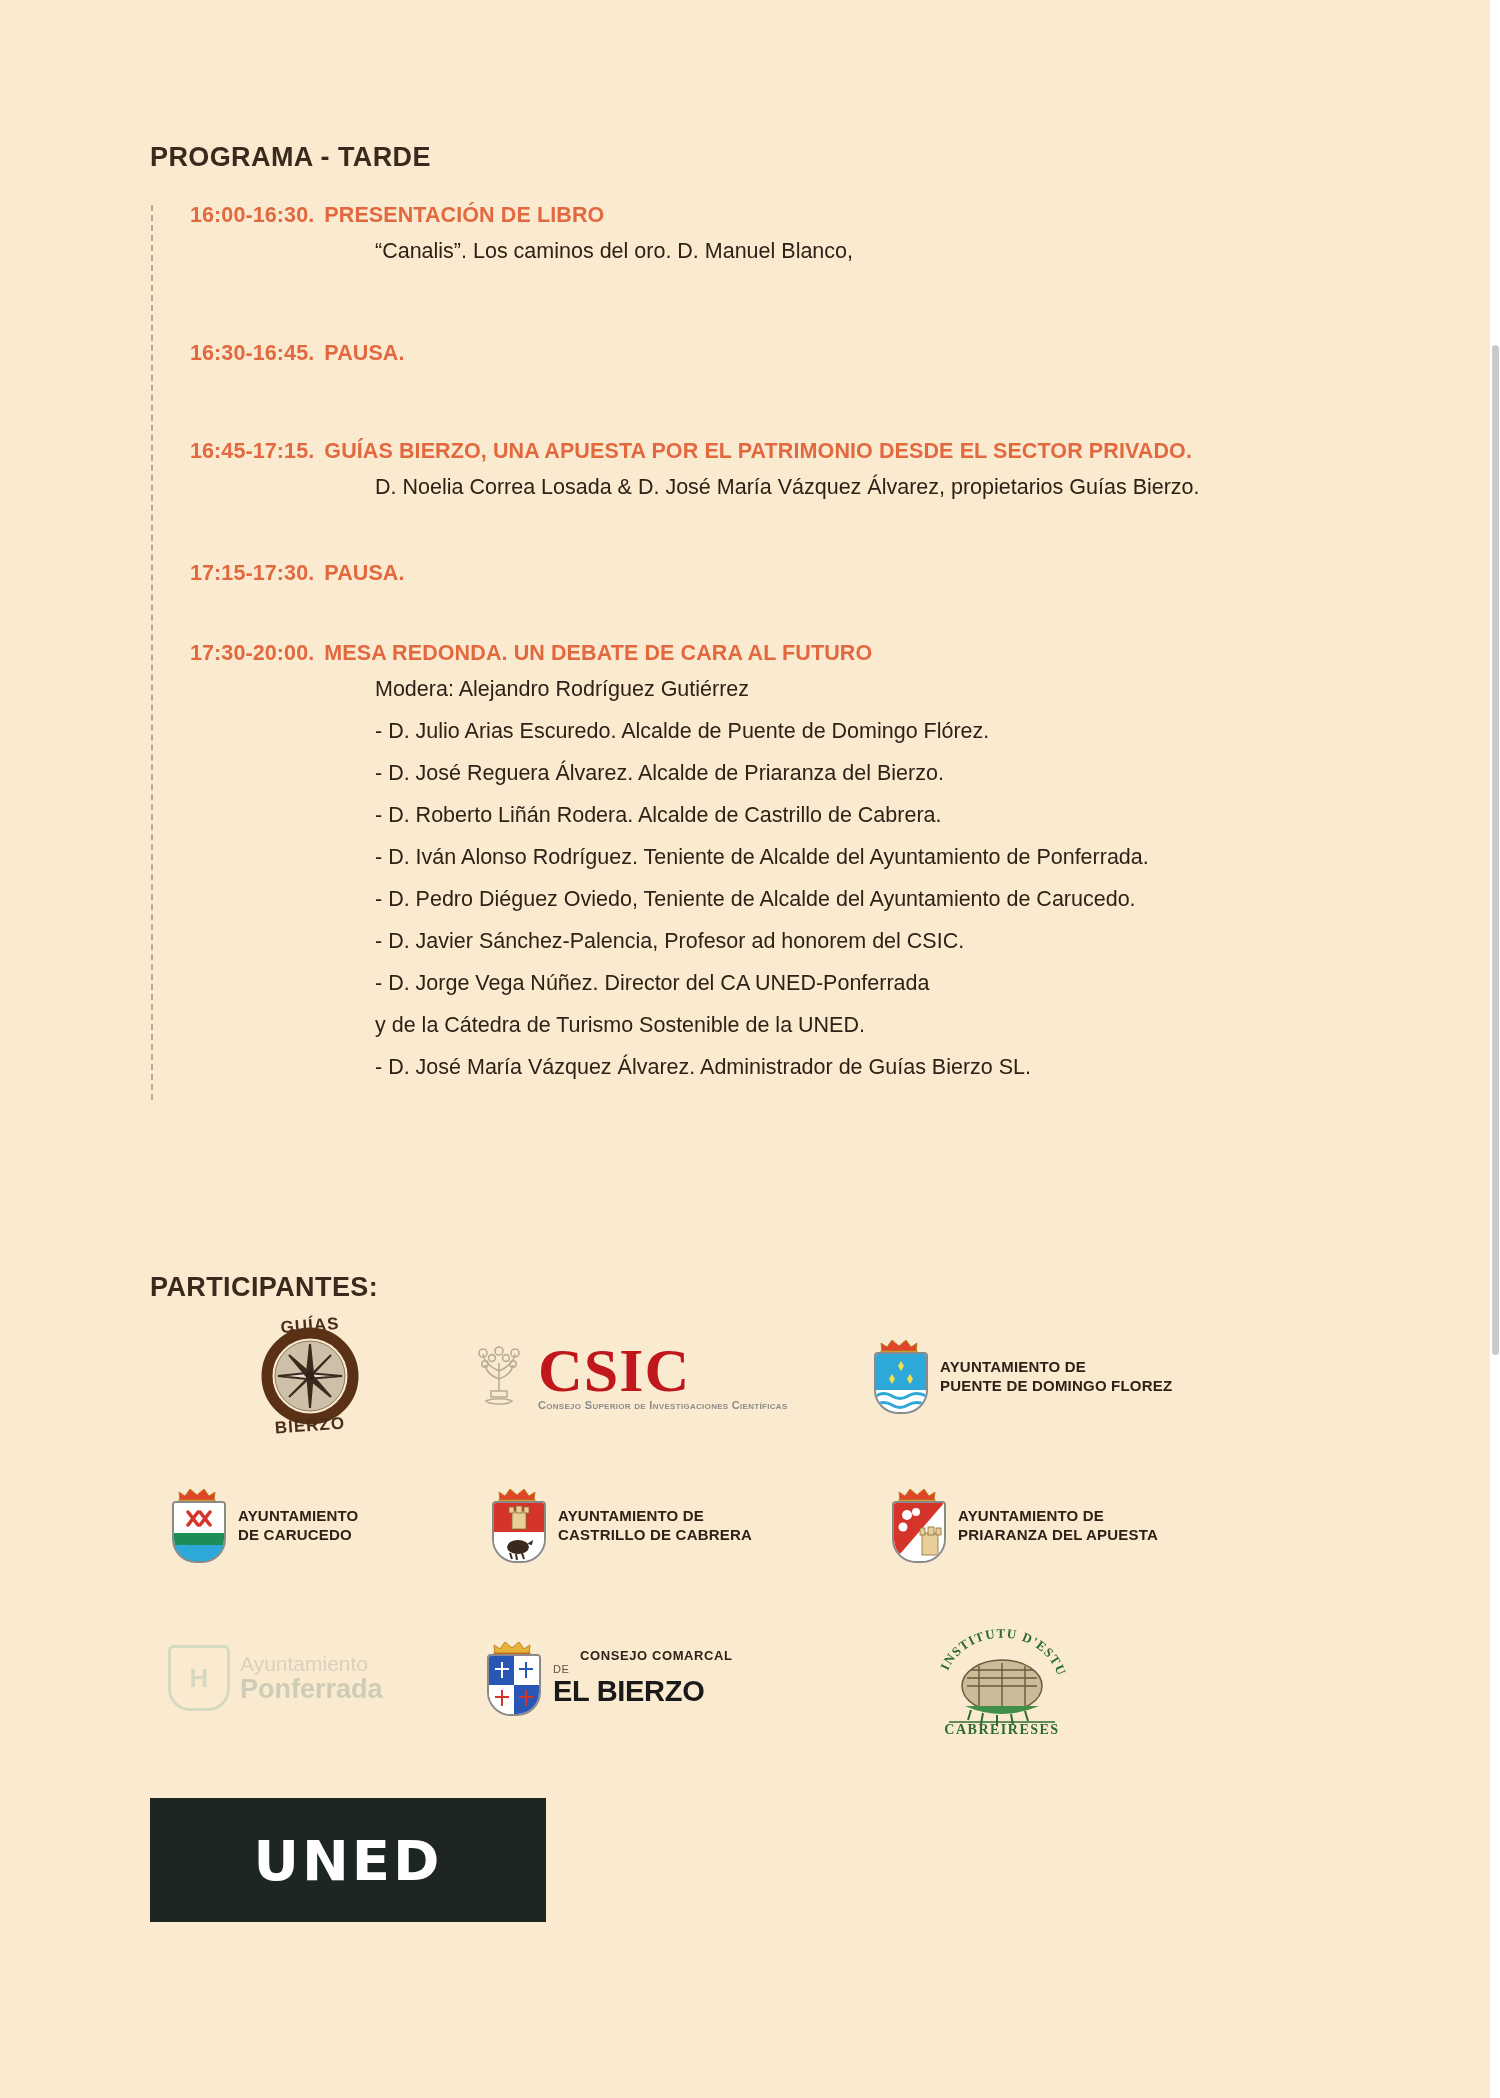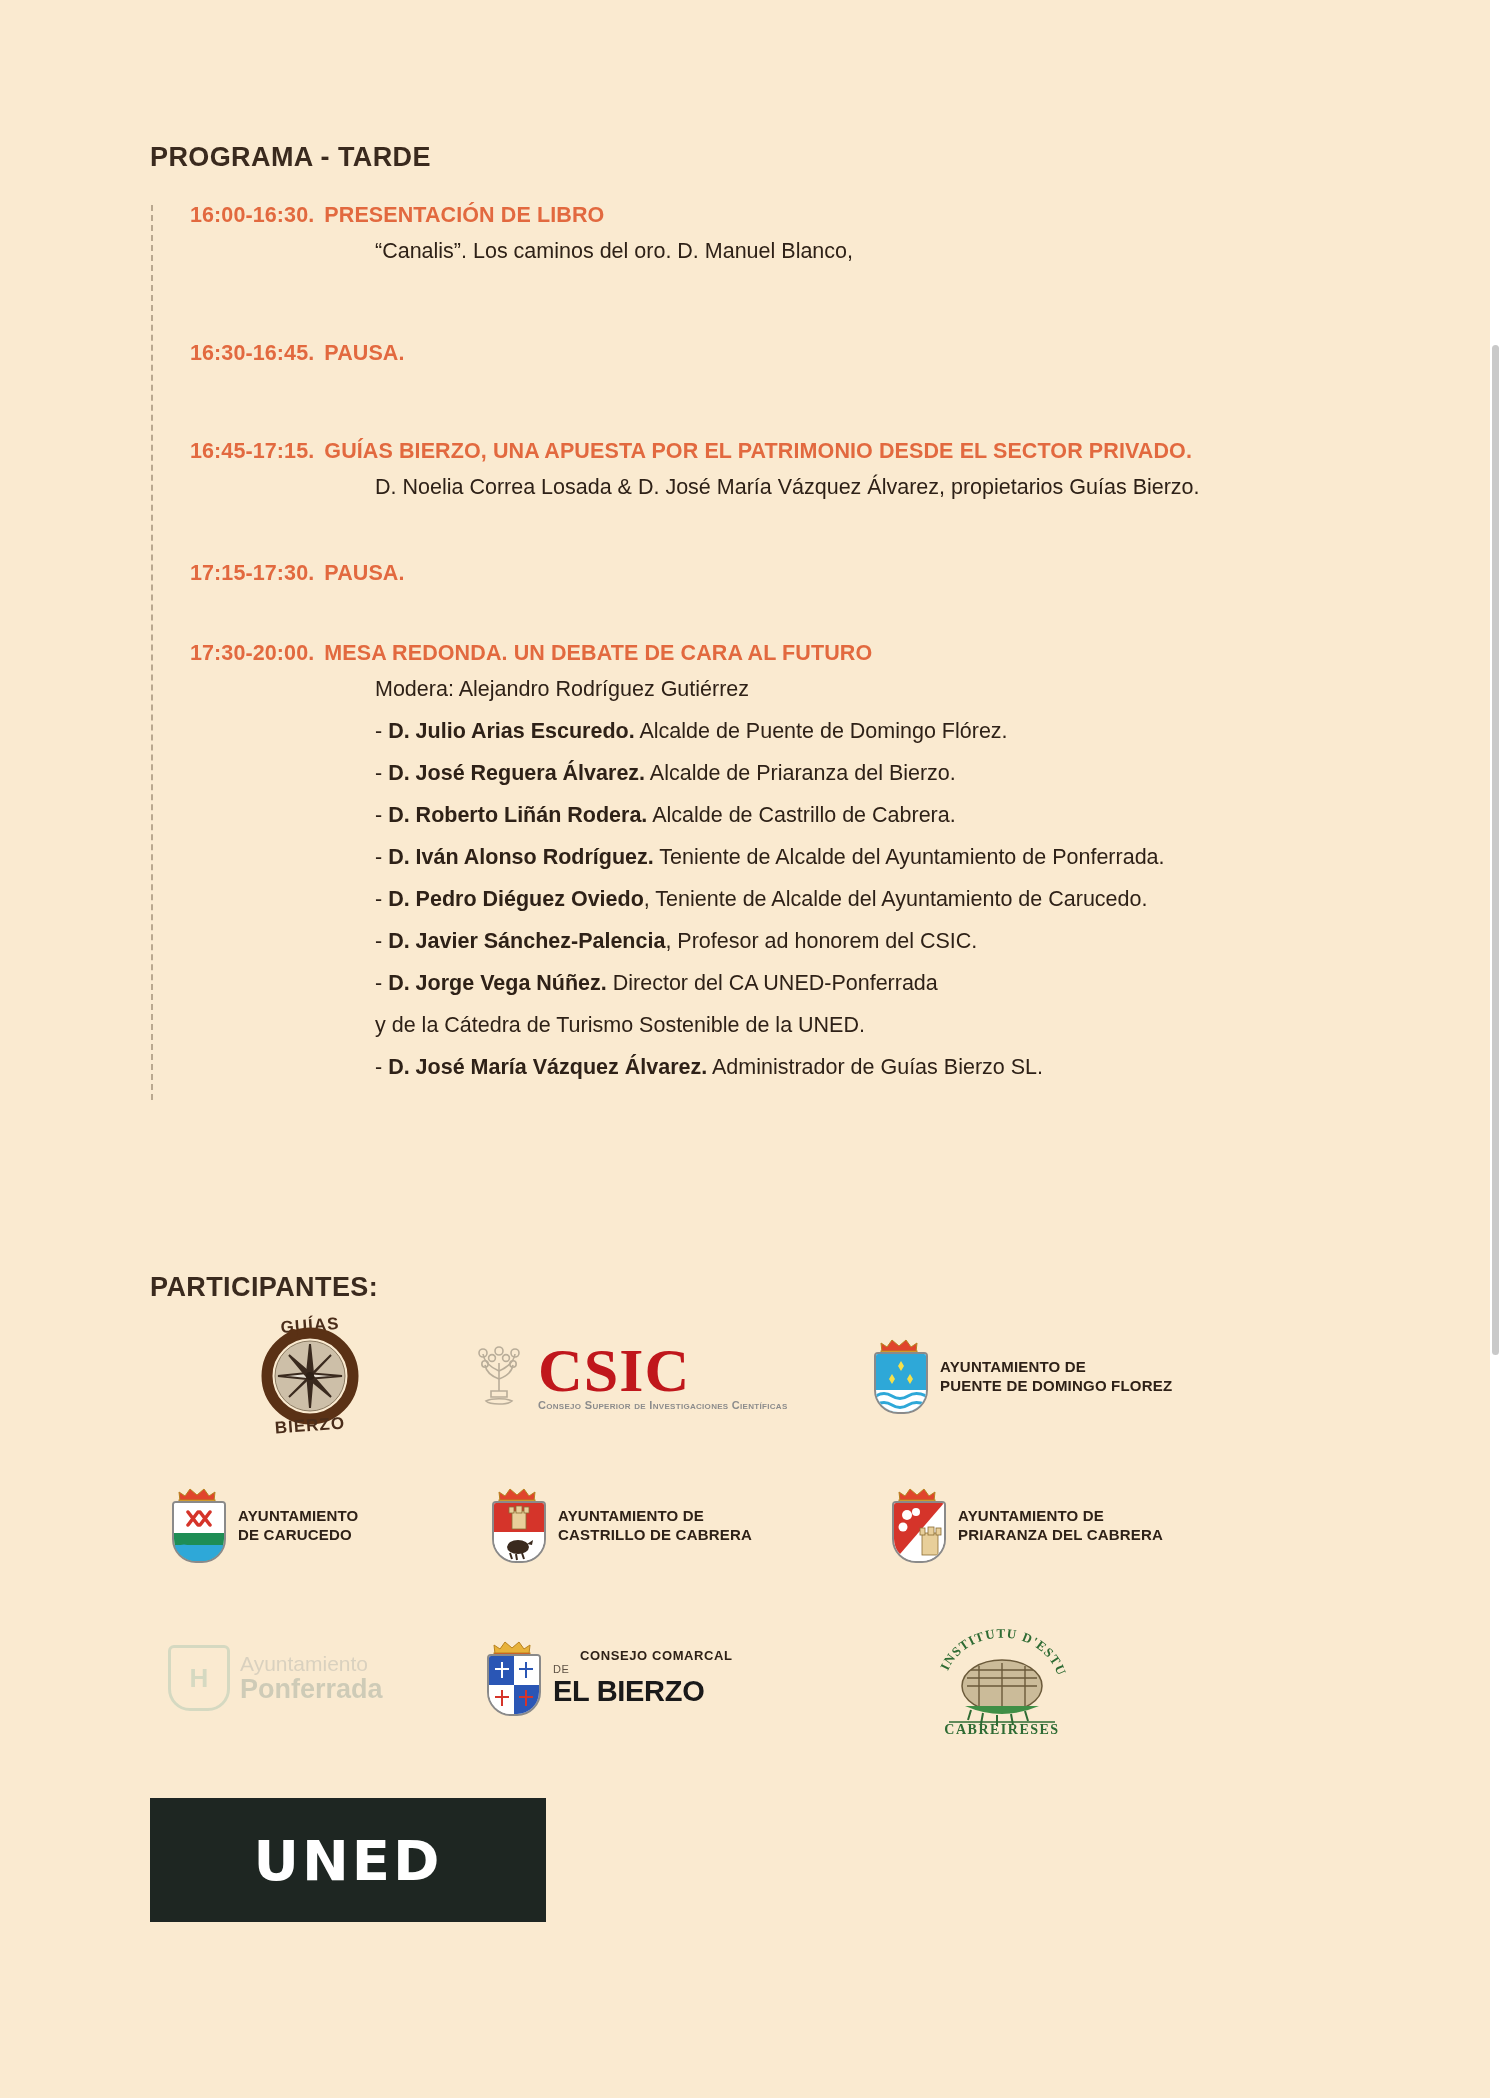--- a/index.html
+++ b/index.html
@@ -76,21 +76,21 @@
     white-space: nowrap;
   }
   .slot-head .time { margin-right: 10px; }
   .slot-body {
     color: #2e2117;
     font-size: 21.5px;
     line-height: 42px;
     padding-left: 185px;
   }
   .slot-body .line { white-space: nowrap; }
-  .slot-body .line b { font-weight: bold; }
+  .slot-body .line b { font-weight: normal; }
   .slot-body .line.nohang { padding-left: 0; }
 
   .sp-1 { height: 66px; }
   .sp-2 { height: 68px; }
   .sp-3 { height: 50px; }
   .sp-4 { height: 50px; }
 
   
   .logos {
     position: absolute;
@@ -458,21 +458,21 @@
                   <rect x="28" y="30" width="16" height="22"></rect>
                   <rect x="26" y="25" width="5" height="7"></rect>
                   <rect x="34" y="24" width="6" height="8"></rect>
                   <rect x="42" y="25" width="5" height="7"></rect>
                 </g>
               </svg>
             </div>
           </div>
           <div class="logo-label">
             <span>AYUNTAMIENTO DE</span>
-            <span class="l2">PRIARANZA DEL CABRERA</span>
+            <span class="l2">PRIARANZA DEL APUESTA</span>
           </div>
         </div>
       </div>
 
       <div class="logo-row" style="height:130px; margin-top:26px;">
 
         <div class="logo-cell" style="width:320px; padding-left:18px;">
           <div class="ponferrada">
             <div class="ponf-mark">H</div>
             <div class="ponf-text">

